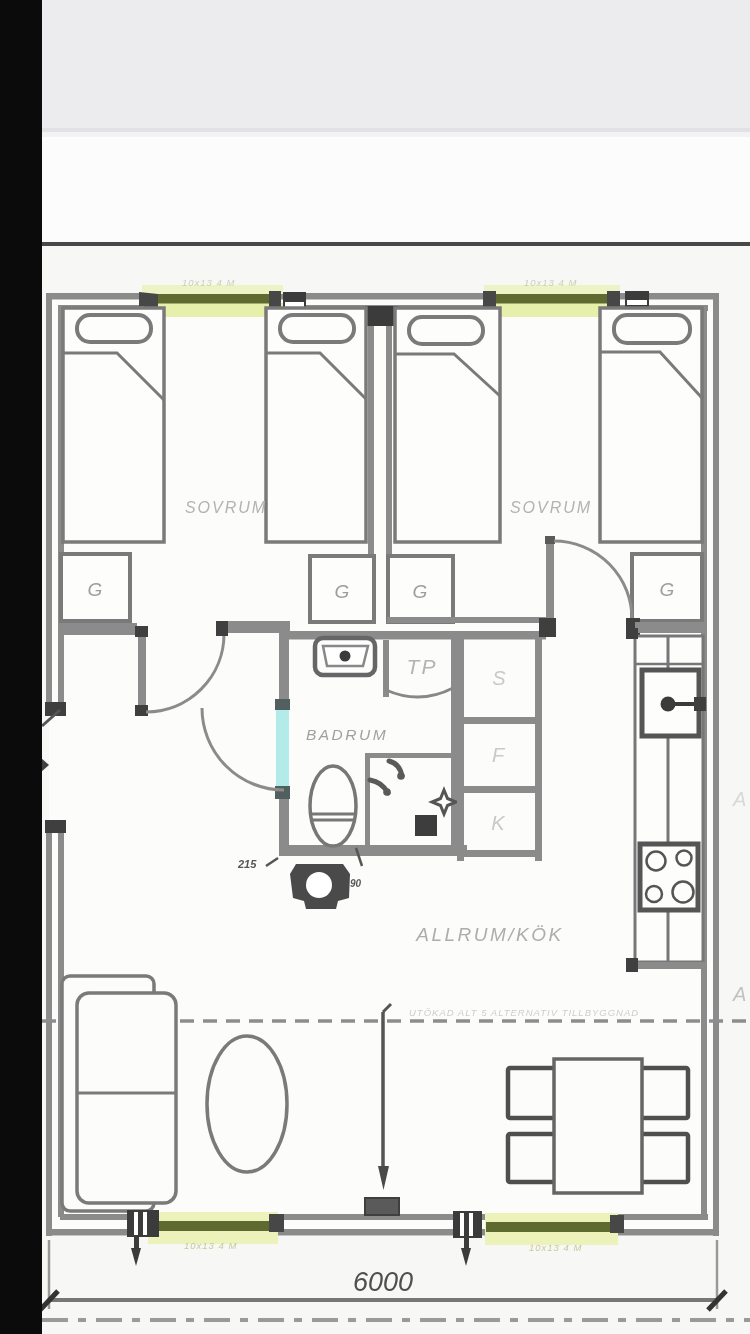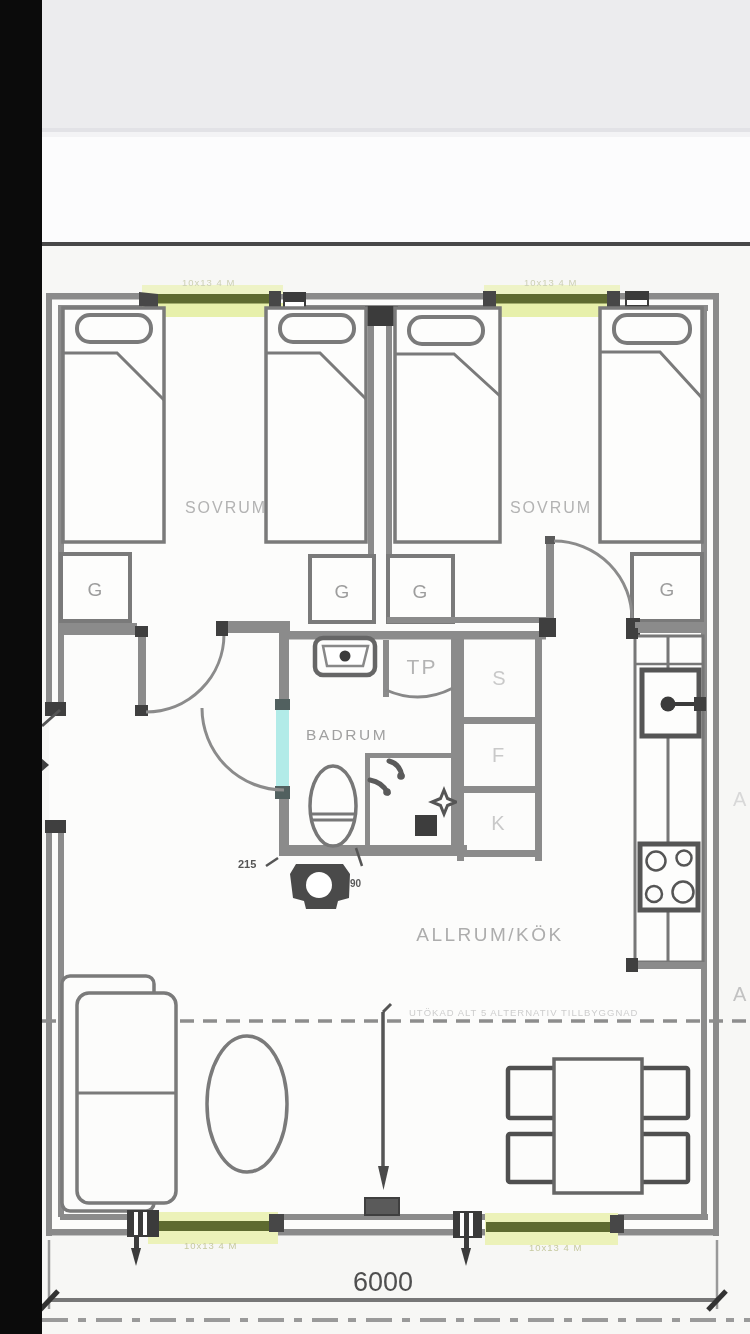--- a/index.html
+++ b/index.html
@@ -1,17 +1,17 @@
 <!DOCTYPE html>
 <html><head>
 <meta charset="utf-8">
 <style>
   html,body{margin:0;padding:0;background:#fff;}
   #page{position:relative;width:750px;height:1334px;overflow:hidden;background:#fff;
-        font-family:"Liberation Sans", sans-serif;}
+        font-family:"Liberation Sans", sans-serif;font-style:italic;}
   svg{position:absolute;left:0;top:0;filter:blur(0.65px);}
   #strip{position:absolute;left:0;top:0;width:40px;height:1334px;background:#0b0b0b;}
   text{font-family:"Liberation Sans", sans-serif;}
 </style>
 </head>
 <body>
 <div id="page">
 <svg width="750" height="1334" viewBox="0 0 750 1334">
 
   <rect x="0" y="0" width="750" height="1334" fill="#f7f7f5"></rect>

